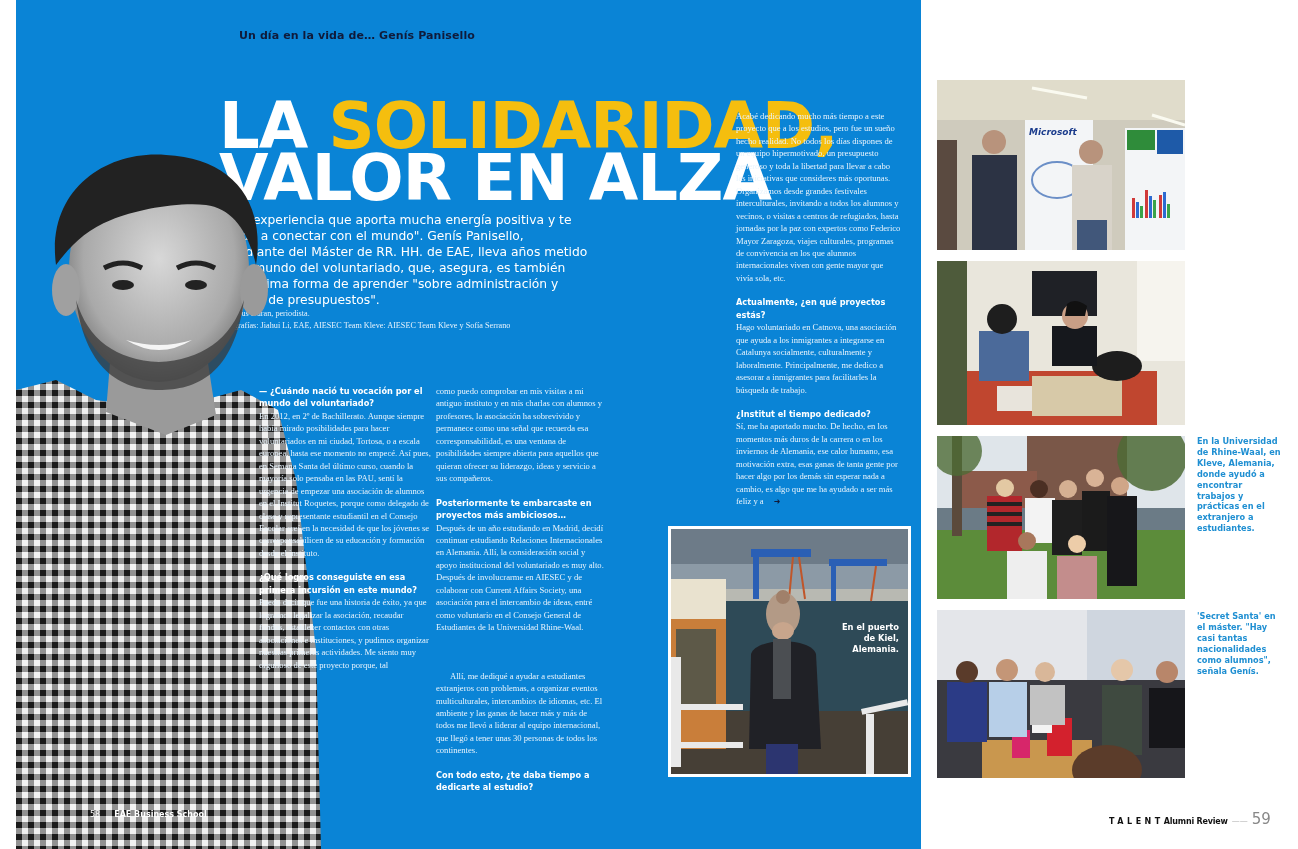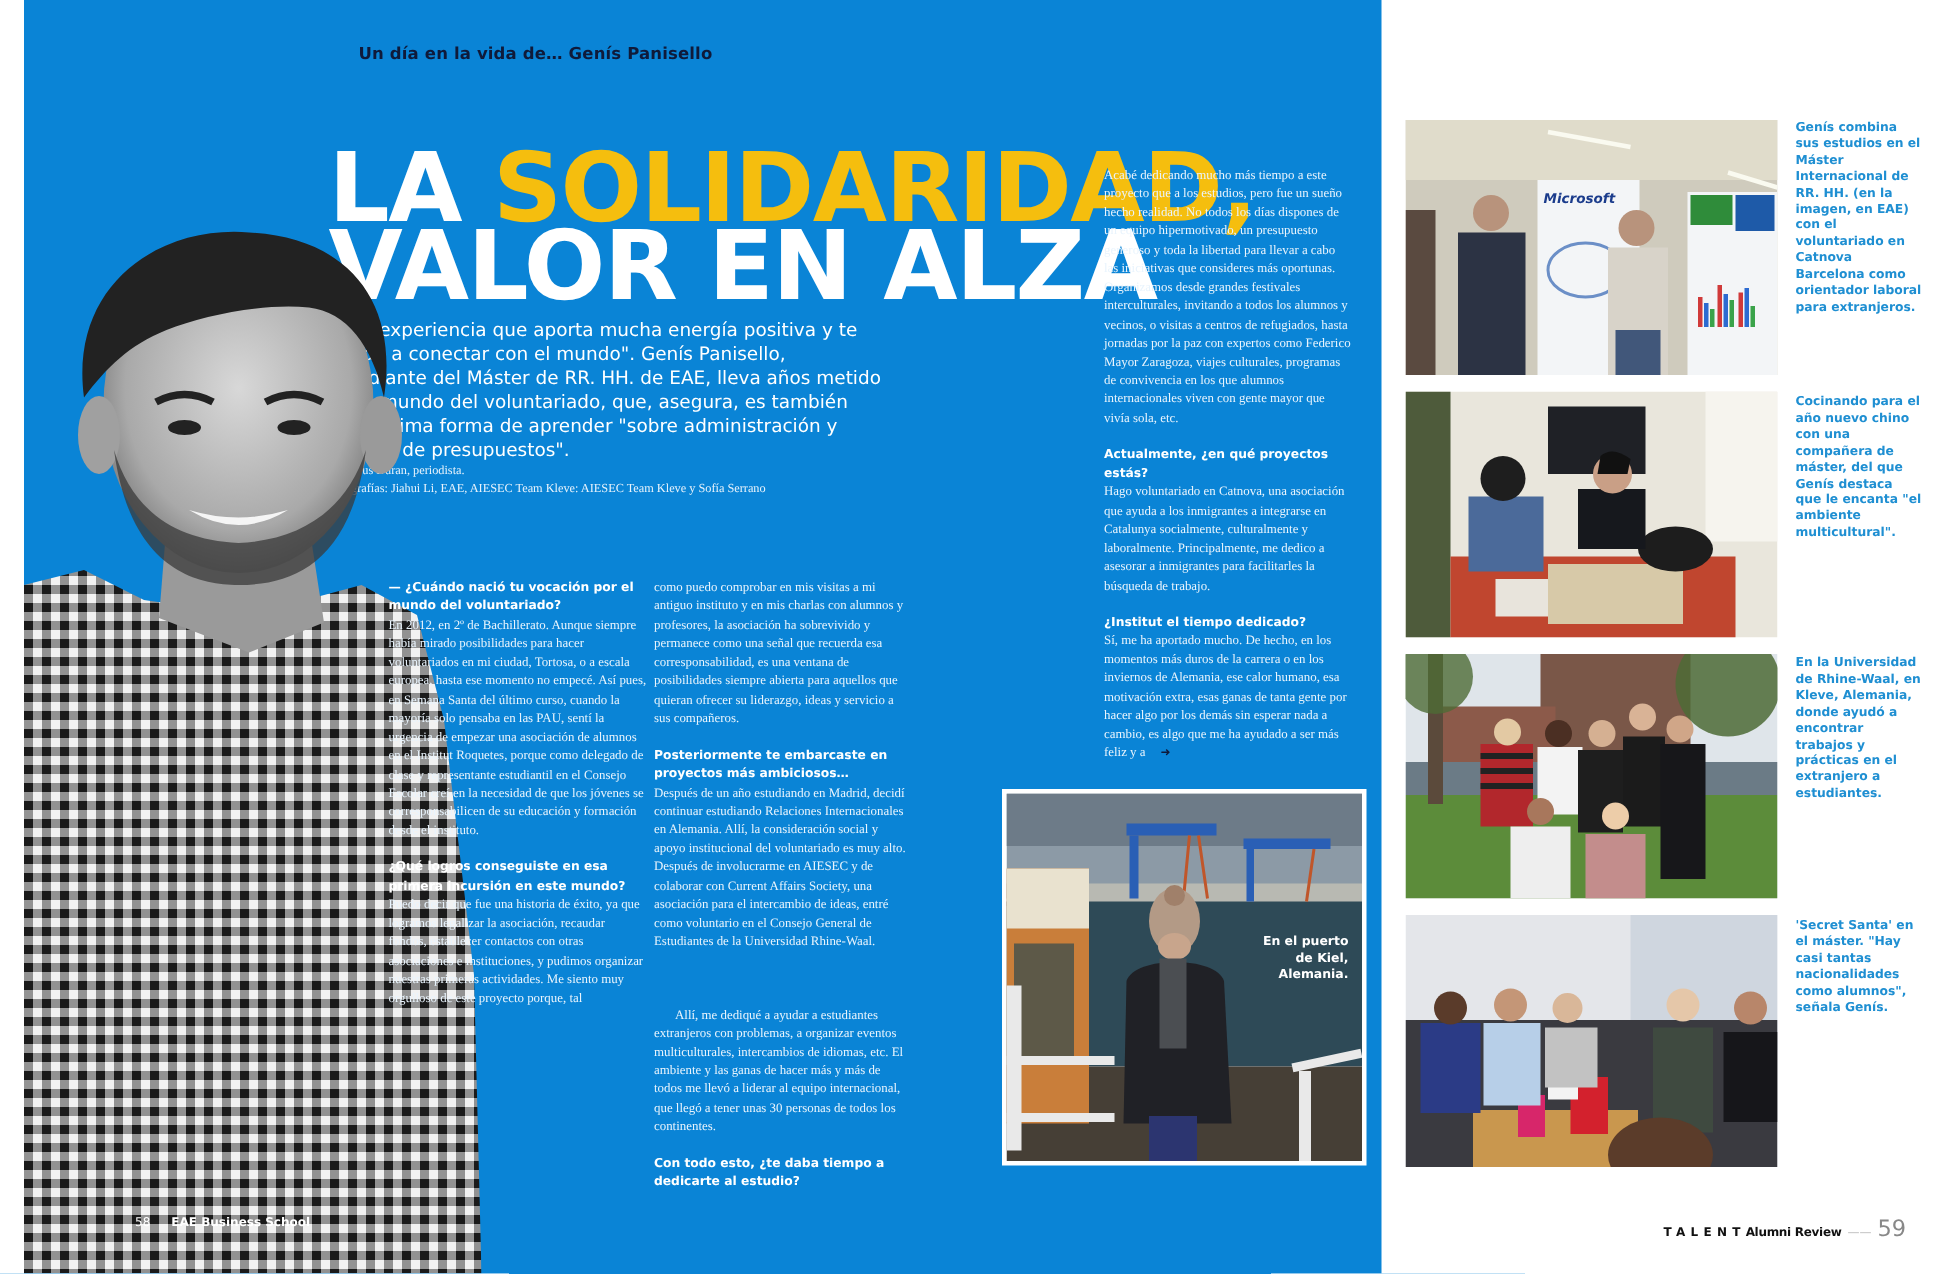--- a/index.html
+++ b/index.html
@@ -274,22 +274,20 @@
     <circle cx="70" cy="60" r="11" fill="#c49677"></circle>
     <rect x="93" y="75" width="35" height="40" fill="#c2c2c2"></rect>
     <circle cx="108" cy="62" r="10" fill="#d9b799"></circle>
     <rect x="165" y="75" width="40" height="70" fill="#3f4a40"></rect>
     <circle cx="185" cy="60" r="11" fill="#e5c7a9"></circle>
     <rect x="212" y="78" width="36" height="60" fill="#16161a"></rect>
     <circle cx="230" cy="62" r="11" fill="#b8866a"></circle>
     <ellipse cx="170" cy="160" rx="35" ry="25" fill="#5b3c2a"></ellipse>
   </svg>
 
-  <div class="rcap rcap1">Genís combina sus estudios en el Máster Internacional de RR. HH. (en la imagen, en EAE) con el voluntariado en Catnova Barcelona como orientador laboral para extranjeros.</div>
-  <div class="rcap rcap2">Cocinando para el año nuevo chino con una compañera de máster, del que Genís destaca que le encanta "el ambiente multicultural".</div>
   <div class="rcap rcap3">En la Universidad de Rhine-Waal, en Kleve, Alemania, donde ayudó a encontrar trabajos y prácticas en el extranjero a estudiantes.</div>
   <div class="rcap rcap4">'Secret Santa' en el máster. "Hay casi tantas nacionalidades como alumnos", señala Genís.</div>
 
   <div class="folio-right">
     <span class="brand">TALENT</span><span class="sub">Alumni Review</span><span class="dash">——</span><span class="num">59</span>
   </div>
 
 </div>
 
 </body></html>

